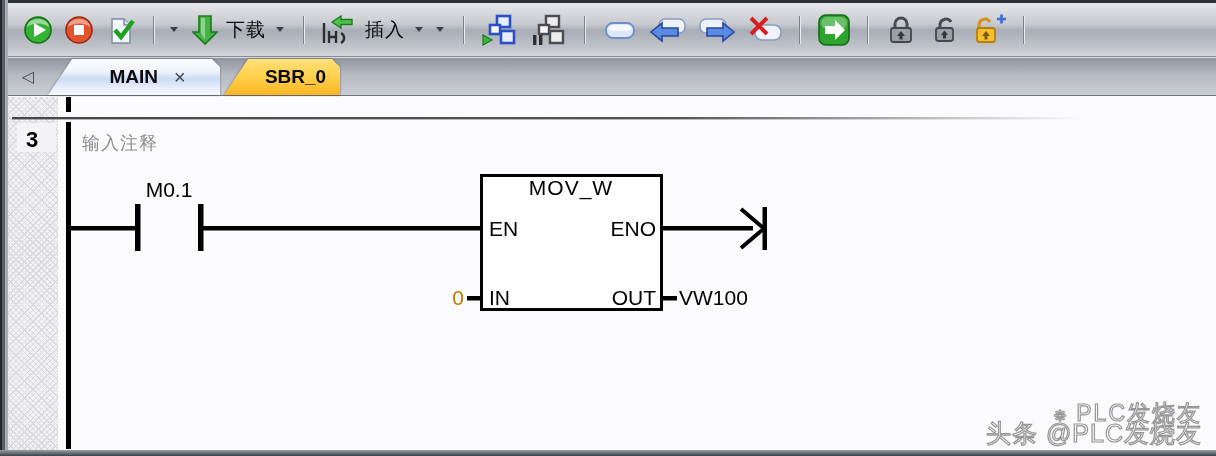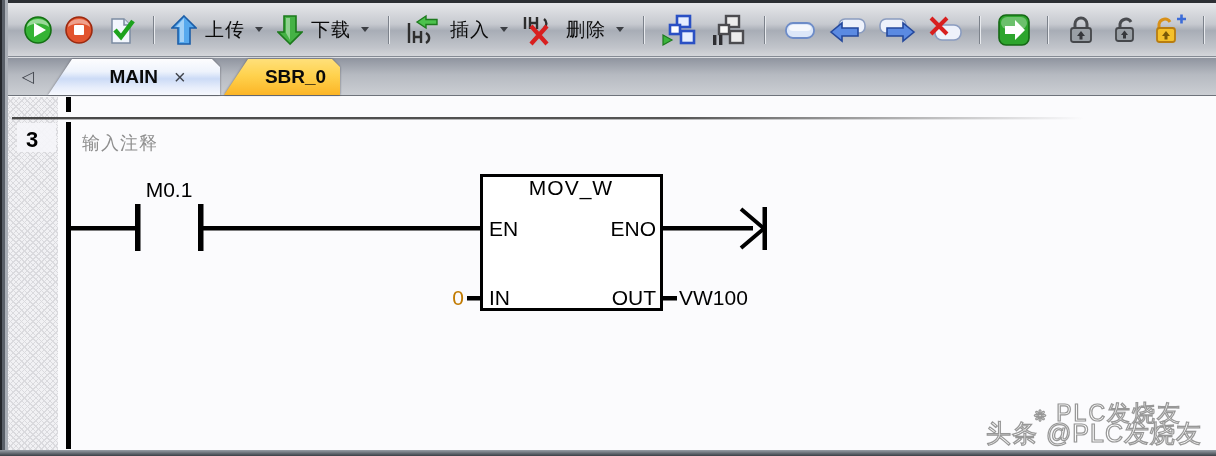--- a/index.html
+++ b/index.html
@@ -55,21 +55,21 @@
               repeating-linear-gradient(45deg,#dadade 0 1px,transparent 1px 4px),
               repeating-linear-gradient(-45deg,#dadade 0 1px,transparent 1px 4px),
               #f1f1f4; }
   .ladder { position:absolute; inset:0; }
   .ladder text { font-family:"Liberation Sans", sans-serif; }
 
   
   .watermark { position:absolute; right:14px; bottom:4px; text-align:right;
                color:#ffffff; -webkit-text-stroke:1.2px #979797;
                text-shadow:0 0 1px #b5b5b5; pointer-events:none; line-height:1; }
-  .wm-small { font-size:23px; letter-spacing:2px; margin-right:20px; }
+  .wm-small { font-size:23px; letter-spacing:2px; }
   .wm-logo  { font-size:15px; margin-right:8px; }
   .wm-large { font-size:25px; letter-spacing:1px; margin-top:-4px; }
 </style>
 </head>
 <body>
 
 <div class="window">
   <div class="edge-top"></div>
 
   <div class="toolbar">
@@ -93,27 +93,20 @@
     <button class="tbtn">
       <svg width="32" height="32" viewBox="0 0 32 32">
         <path d="M7,5 h12 l6,6 v18 h-18 z" fill="#f2f6fd" stroke="#7c8ca2" stroke-width="1.5"></path>
         <path d="M19,5 v6 h6" fill="#dce6f4" stroke="#7c8ca2" stroke-width="1.5"></path>
         <path d="M10,16 l6,7 l12,-16" stroke="#1ca21c" stroke-width="4.5" fill="none"></path>
       </svg>
     </button>
 
     <div class="tsep"></div>
 
-    <button class="tbtn">
-      <svg width="26" height="32" viewBox="0 0 26 32">
-        <polygon points="13,2 25,14 19,14 19,30 7,30 7,14 1,14" fill="#57a9ee" stroke="#1c5ea8" stroke-width="1.6"></polygon>
-        <polygon points="13,4 13,28 9,28 9,13 5,13" fill="rgba(255,255,255,.45)"></polygon>
-      </svg>
-      <span class="tlabel">上传</span>
-    </button>
     <button class="caretbtn">
         <span class="caret"></span>
       </button>
 
     <button class="tbtn">
       <svg width="26" height="32" viewBox="0 0 26 32">
         <polygon points="13,30 1,18 7,18 7,2 19,2 19,18 25,18" fill="#45b245" stroke="#1c7a1c" stroke-width="1.6"></polygon>
         <polygon points="9,4 9,19 13,26 13,4" fill="rgba(255,255,255,.4)"></polygon>
       </svg>
       <span class="tlabel">下载</span>
@@ -129,27 +122,20 @@
         <path d="M3,9 V29 M8,17 V29 M8,23 h7 M15,17 V29" stroke="#2e2e2e" stroke-width="2.4" fill="none"></path>
         <path d="M20,19 a7,6 0 0 1 0,10" stroke="#2e2e2e" stroke-width="2.4" fill="none"></path>
         <polygon points="11,8 20,2 20,5.5 31,5.5 31,10.5 20,10.5 20,14" fill="#4cc24c" stroke="#1d7a1d" stroke-width="1.4"></polygon>
       </svg>
       <span class="tlabel">插入</span>
     </button>
     <button class="caretbtn">
         <span class="caret"></span>
       </button>
 
-    <button class="tbtn">
-      <svg width="36" height="32" viewBox="0 0 36 32">
-        <path d="M3,3 V15 M8,3 V15 M8,9 h7 M15,3 V15 M22,5 a7,6 0 0 1 0,9" stroke="#2e2e2e" stroke-width="2.4" fill="none"></path>
-        <path d="M9,12 L25,30 M25,12 L9,30" stroke="#d81f1f" stroke-width="4.2"></path>
-      </svg>
-      <span class="tlabel">删除</span>
-    </button>
     <button class="caretbtn">
         <span class="caret"></span>
       </button>
 
     <div class="tsep"></div>
 
     <button class="tbtn">
       <svg width="38" height="32" viewBox="0 0 38 32">
         <rect x="16" y="2" width="13" height="11" fill="#e6eeff" stroke="#2a50c4" stroke-width="2.6"></rect>
         <rect x="9" y="11" width="10" height="9" fill="#ffffff" stroke="#2a50c4" stroke-width="2.6"></rect>

